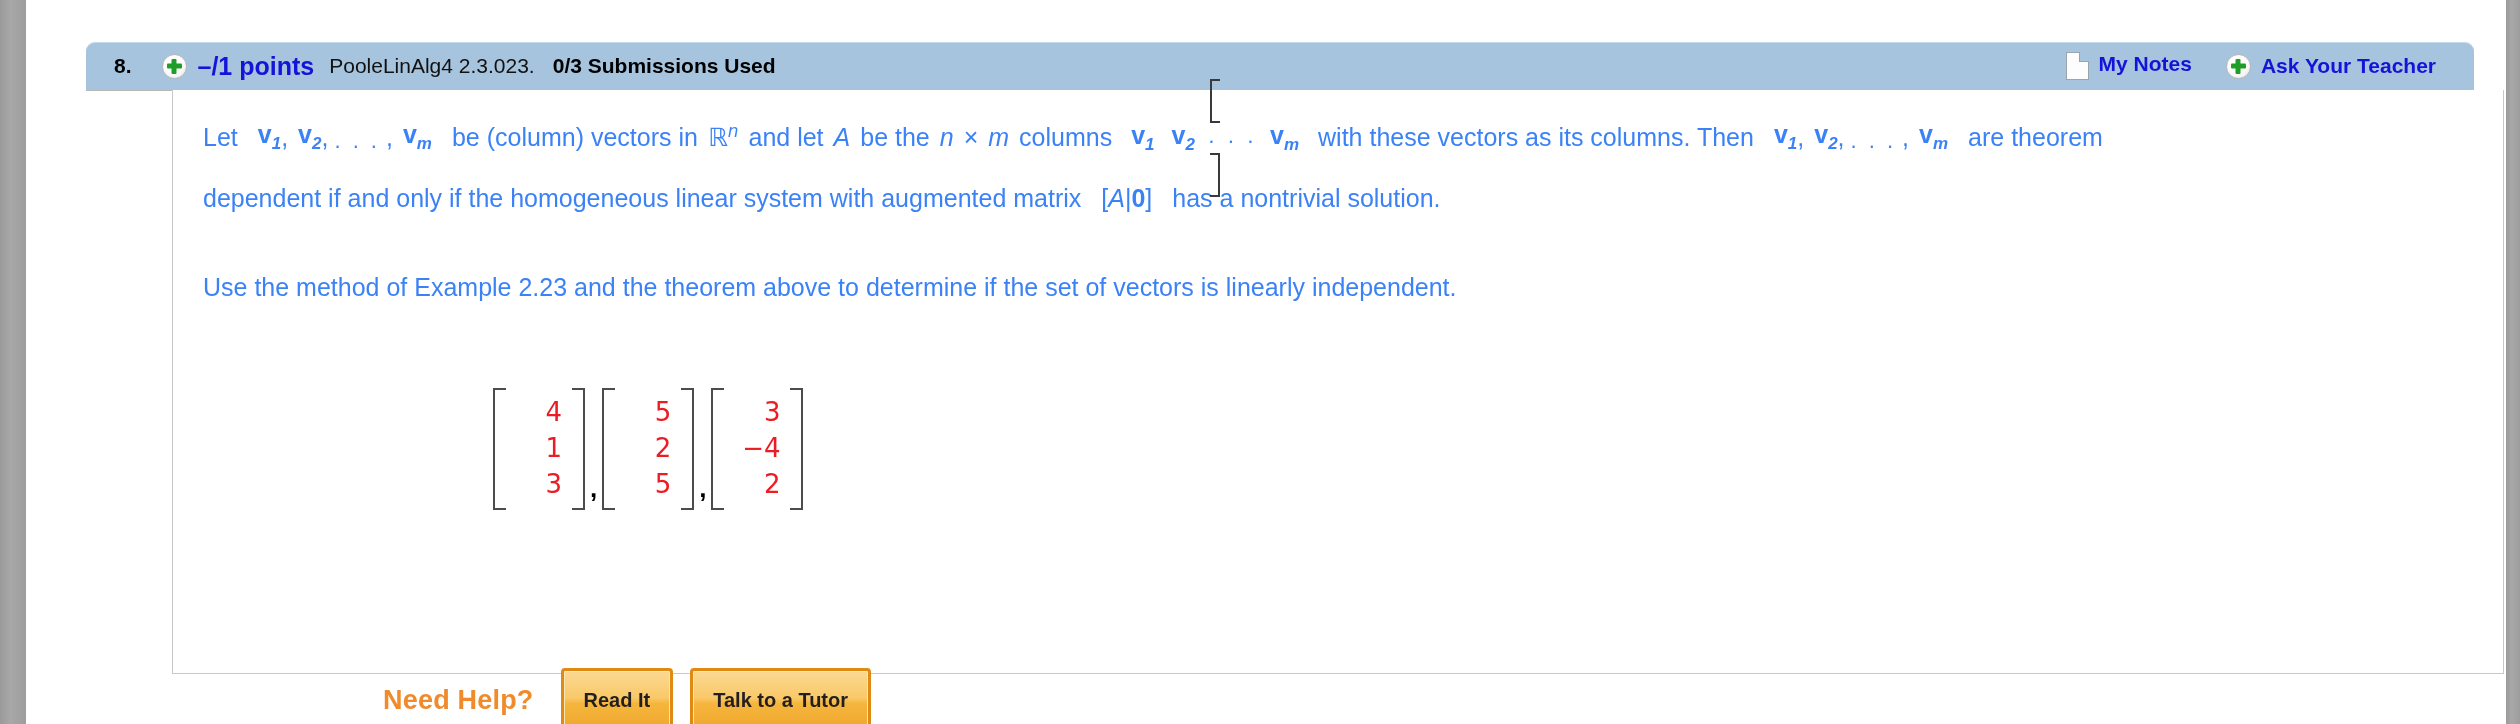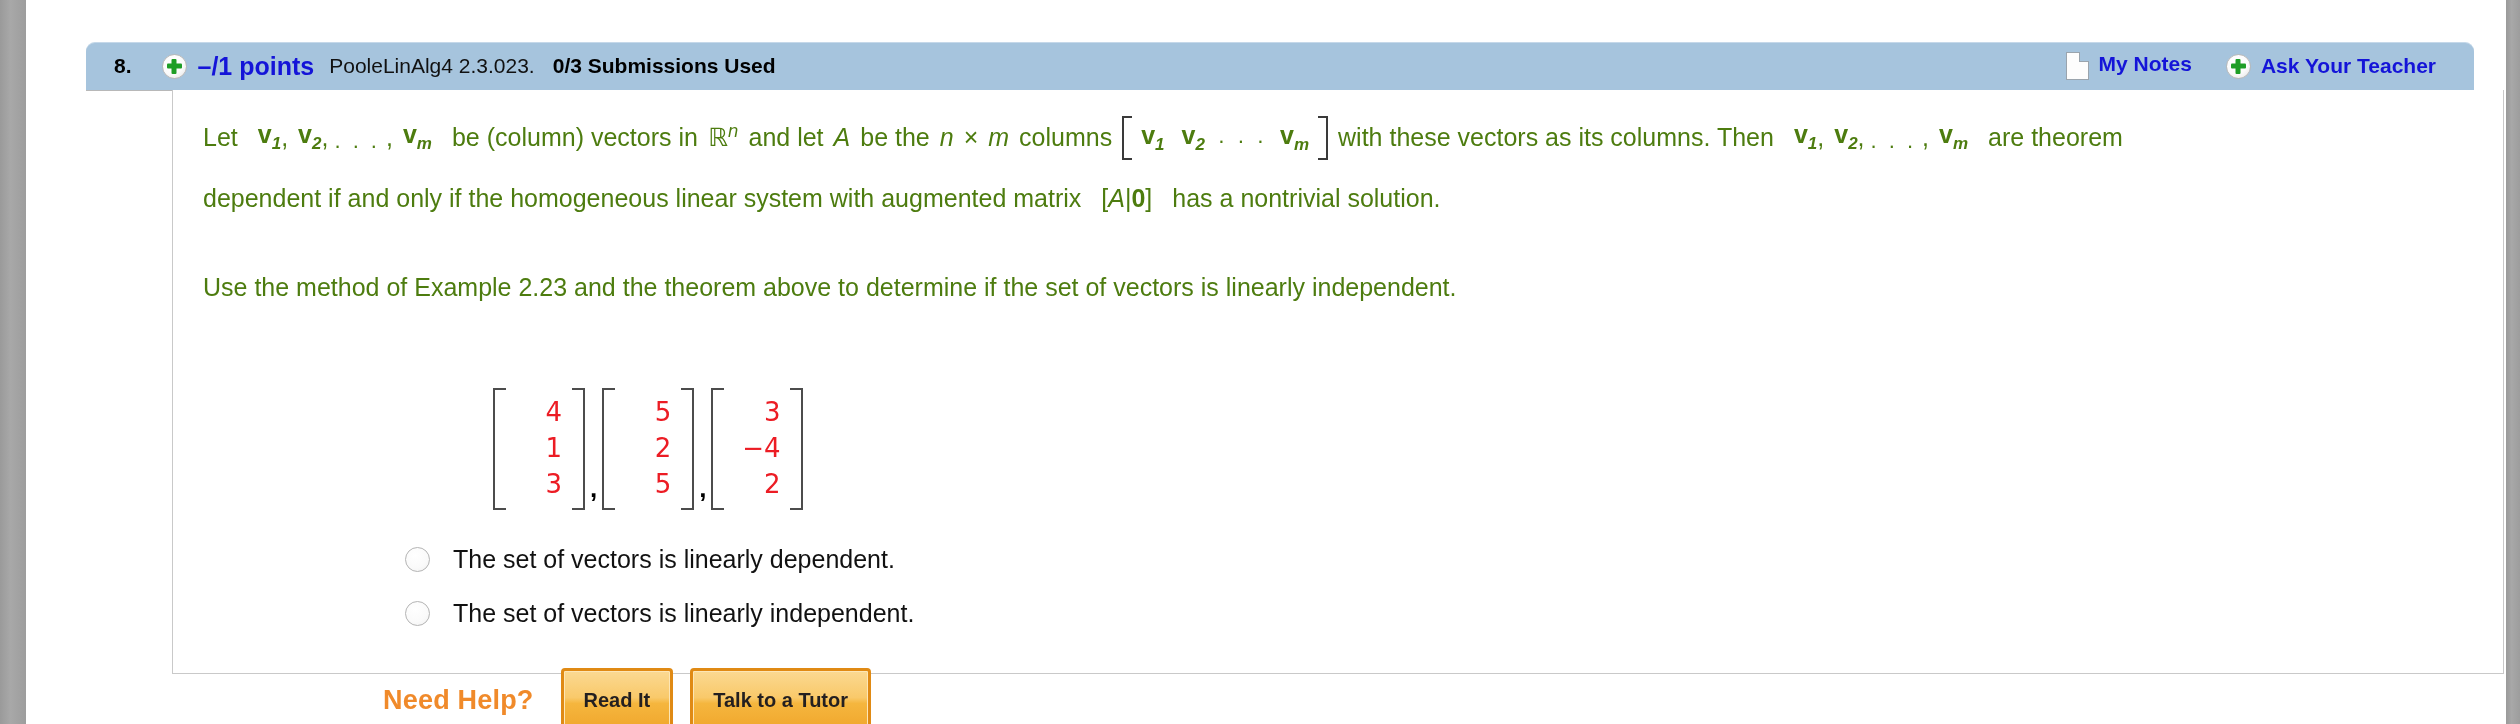--- a/index.html
+++ b/index.html
@@ -145,21 +145,21 @@
     border: 1px solid #c9c9c9;
     border-top: none;
     box-sizing: border-box;
   }
 
   .prose {
     position: absolute;
     left: 30px;
     top: 16px;
     width: 2260px;
-    color: #4d7c0f;
+    color: #3b82f6;
     font-size: 25px;
     line-height: 1.0;
   }
   .line {
     display: flex;
     align-items: center;
     flex-wrap: nowrap;
     white-space: nowrap;
     height: 62px;
   }
@@ -178,20 +178,21 @@
     font-size: 25px;
   }
 
   
   .inline-mat {
     display: inline-flex;
     align-items: center;
     margin: 0 10px;
     position: relative;
     top: 1px;
+    flex-direction: column;
   }
   .brk {
     width: 10px;
     height: 44px;
     border: 2px solid #3a3a3a;
     box-sizing: border-box;
   }
   .brk.l { border-right: none; }
   .brk.r { border-left: none; }
   .inline-mat .cells {
@@ -435,30 +436,20 @@
         <span class="vbrk l"></span>
         <span class="vcol">
           <span>3</span>
           <span>−4</span>
           <span>2</span>
         </span>
         <span class="vbrk r"></span>
       </span>
     </div>
 
-    <div class="choices">
-      <div class="choice">
-        <span class="radio"></span>
-        <span class="choice-label">The set of vectors is linearly dependent.</span>
-      </div>
-      <div class="choice">
-        <span class="radio"></span>
-        <span class="choice-label">The set of vectors is linearly independent.</span>
-      </div>
-    </div>
 
     <div class="need-help">
       <span class="need-help-title">Need Help?</span>
       <button class="help-btn">Read It</button>
       <button class="help-btn">Talk to a Tutor</button>
     </div>
 
   </div>
 </div>
 

